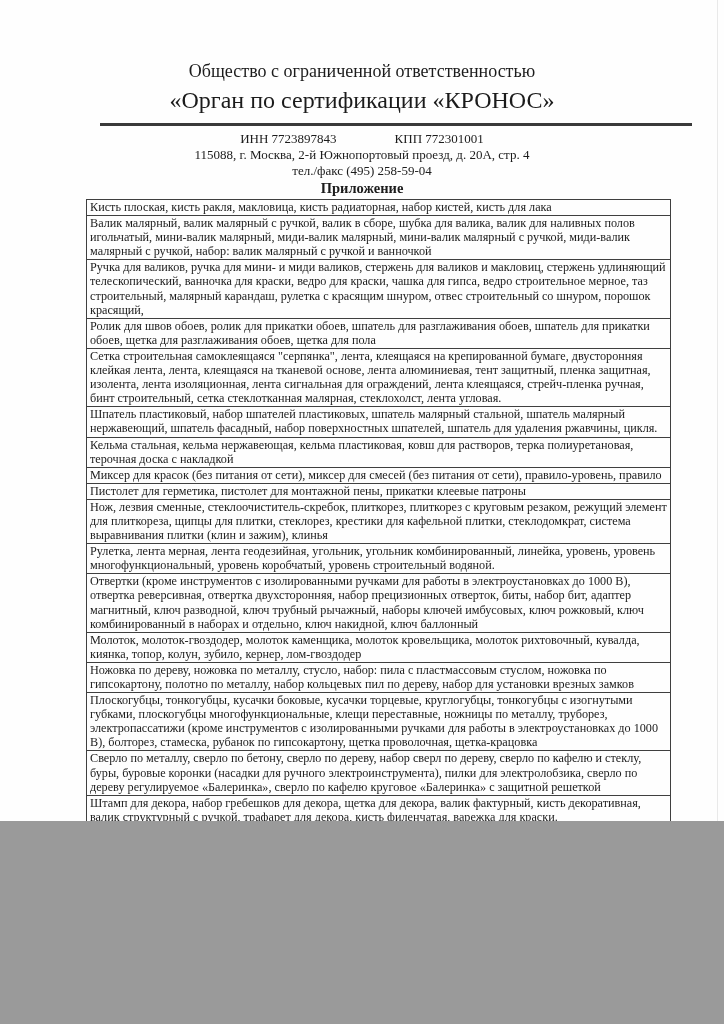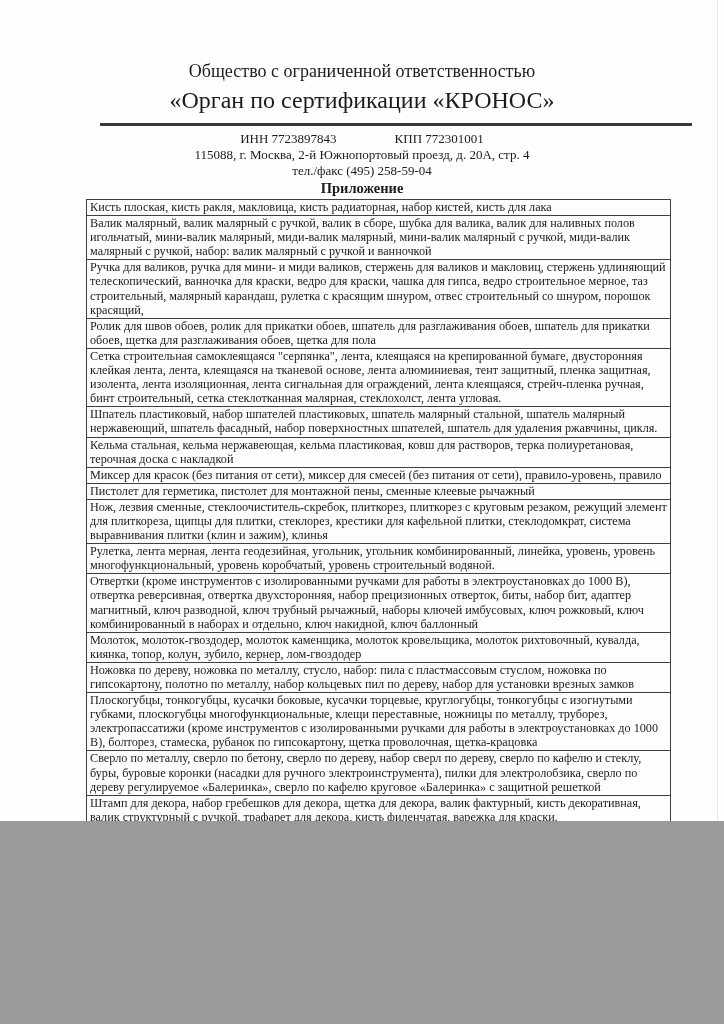--- a/index.html
+++ b/index.html
@@ -87,21 +87,21 @@
 
         <tr>
           <td>Кельма стальная, кельма нержавеющая, кельма пластиковая, ковш для растворов, терка полиуретановая, терочная доска с накладкой</td>
         </tr>
 
         <tr>
           <td>Миксер для красок (без питания от сети), миксер для смесей (без питания от сети), правило-уровень, правило</td>
         </tr>
 
         <tr>
-          <td>Пистолет для герметика, пистолет для монтажной пены, сменные клеевые рычажный</td>
+          <td>Пистолет для герметика, пистолет для монтажной пены, прикатки клеевые патроны</td>
         </tr>
 
         <tr>
           <td>Нож, лезвия сменные, стеклоочиститель-скребок, плиткорез, плиткорез с круговым резаком, режущий элемент для плиткореза, щипцы для плитки, стеклорез, крестики для кафельной плитки, стеклодомкрат, система выравнивания плитки (клин и зажим), клинья</td>
         </tr>
 
         <tr>
           <td>Рулетка, лента мерная, лента геодезийная, угольник, угольник комбинированный, линейка, уровень, уровень многофункциональный, уровень коробчатый, уровень строительный водяной.</td>
         </tr>
 

